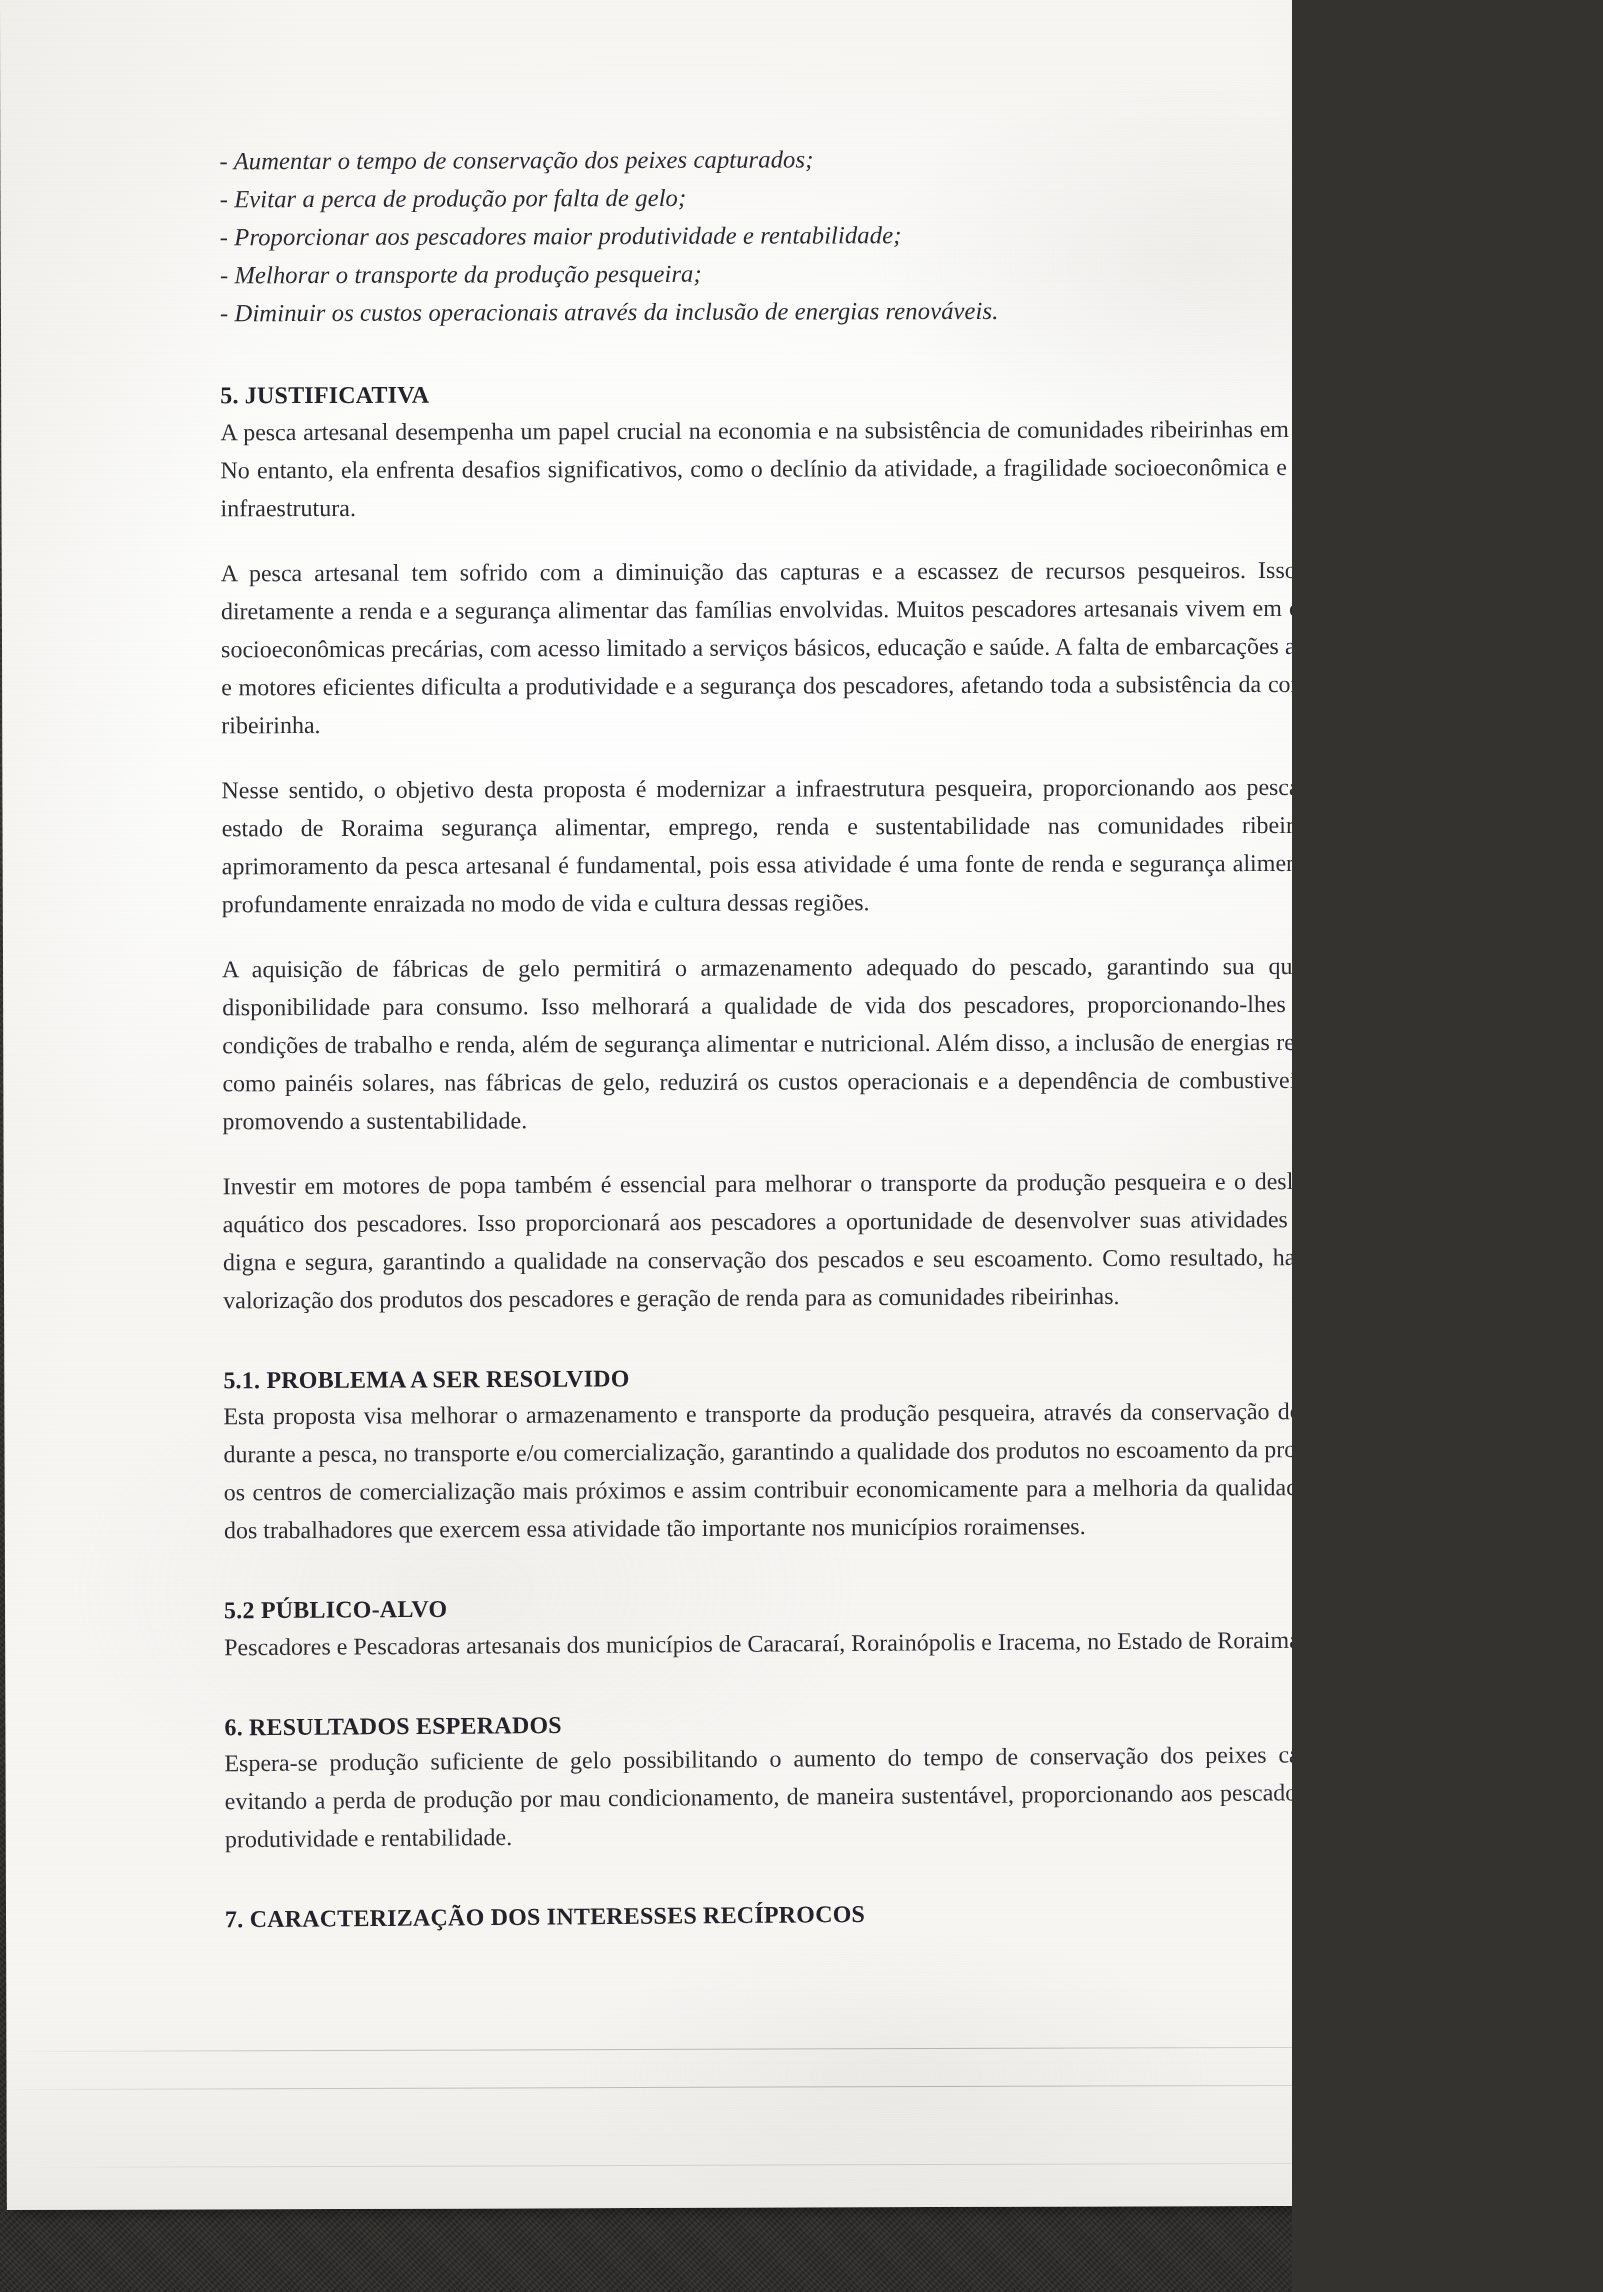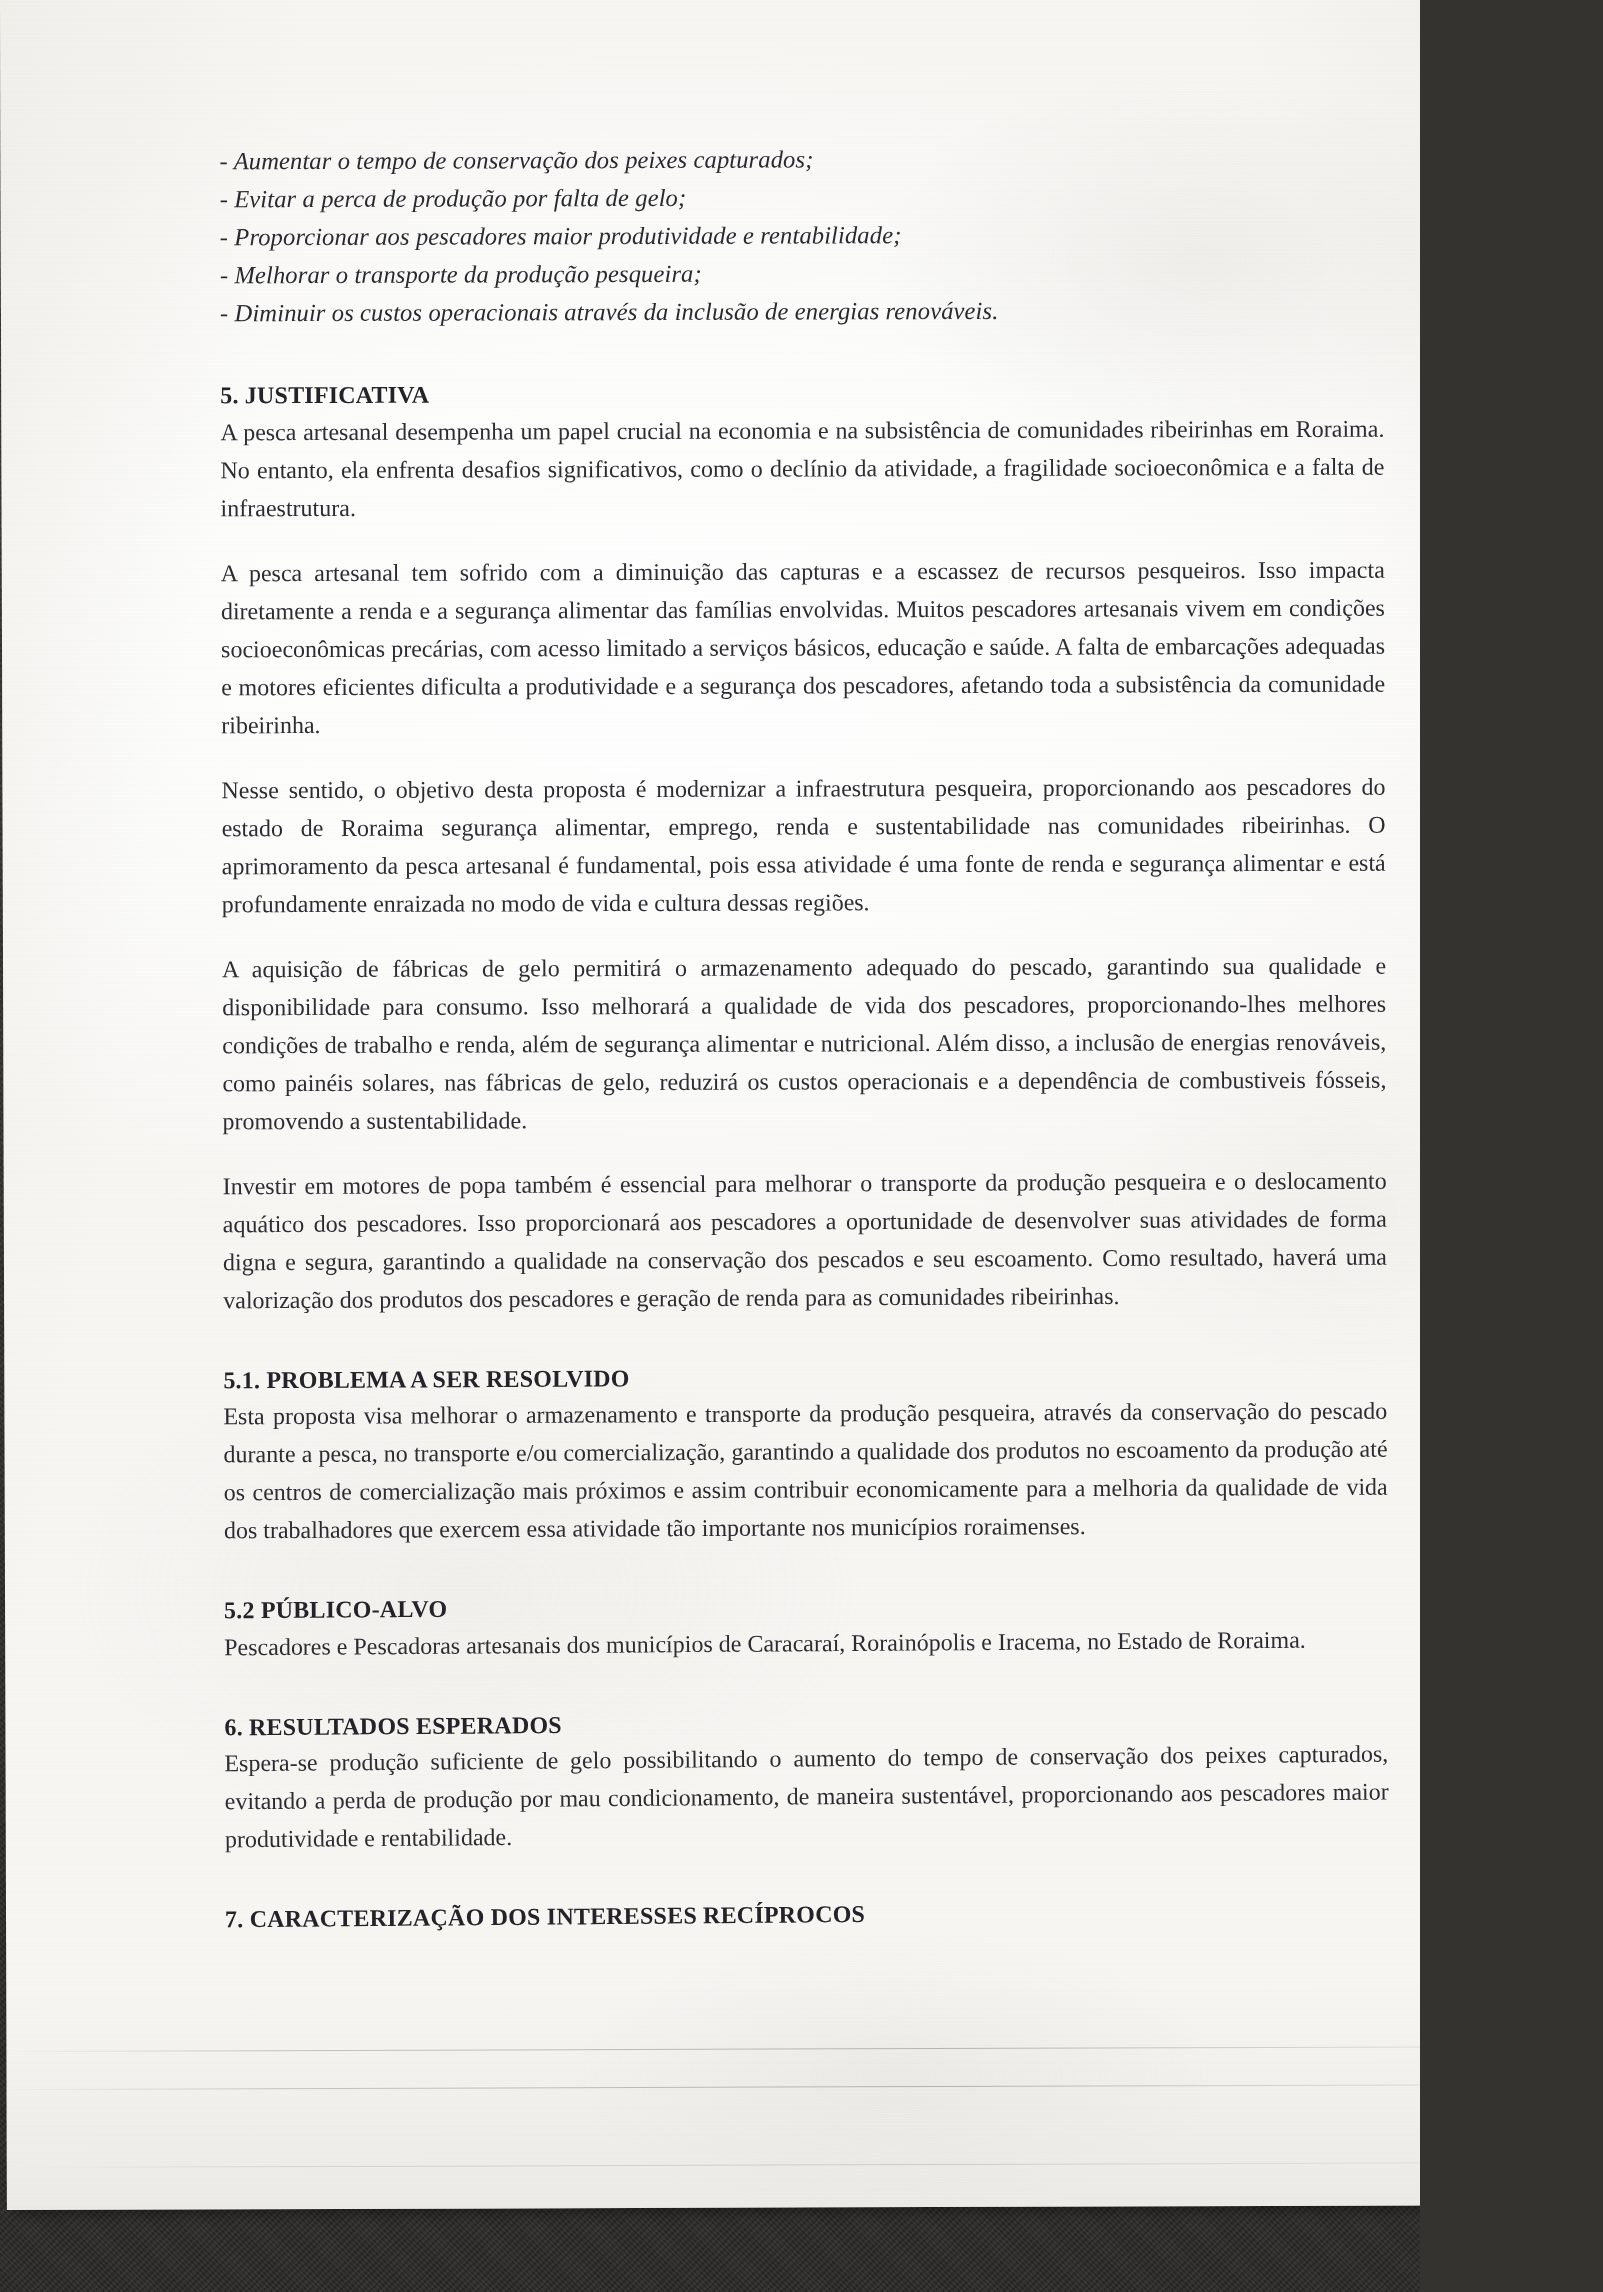--- a/index.html
+++ b/index.html
@@ -5,21 +5,21 @@
 <style>
   html, body {
     margin: 0;
     padding: 0;
     background: #35332f;
   }
 
   
   .scan-page {
     position: relative;
-    width: 1420px;
+    width: 1292px;
     height: 2293px;
     overflow: hidden;
     background: #3a3834;
     font-family: "Liberation Serif", "DejaVu Serif", serif;
   }
 
   
   .scanner-bed {
     position: absolute;
     inset: 0;

